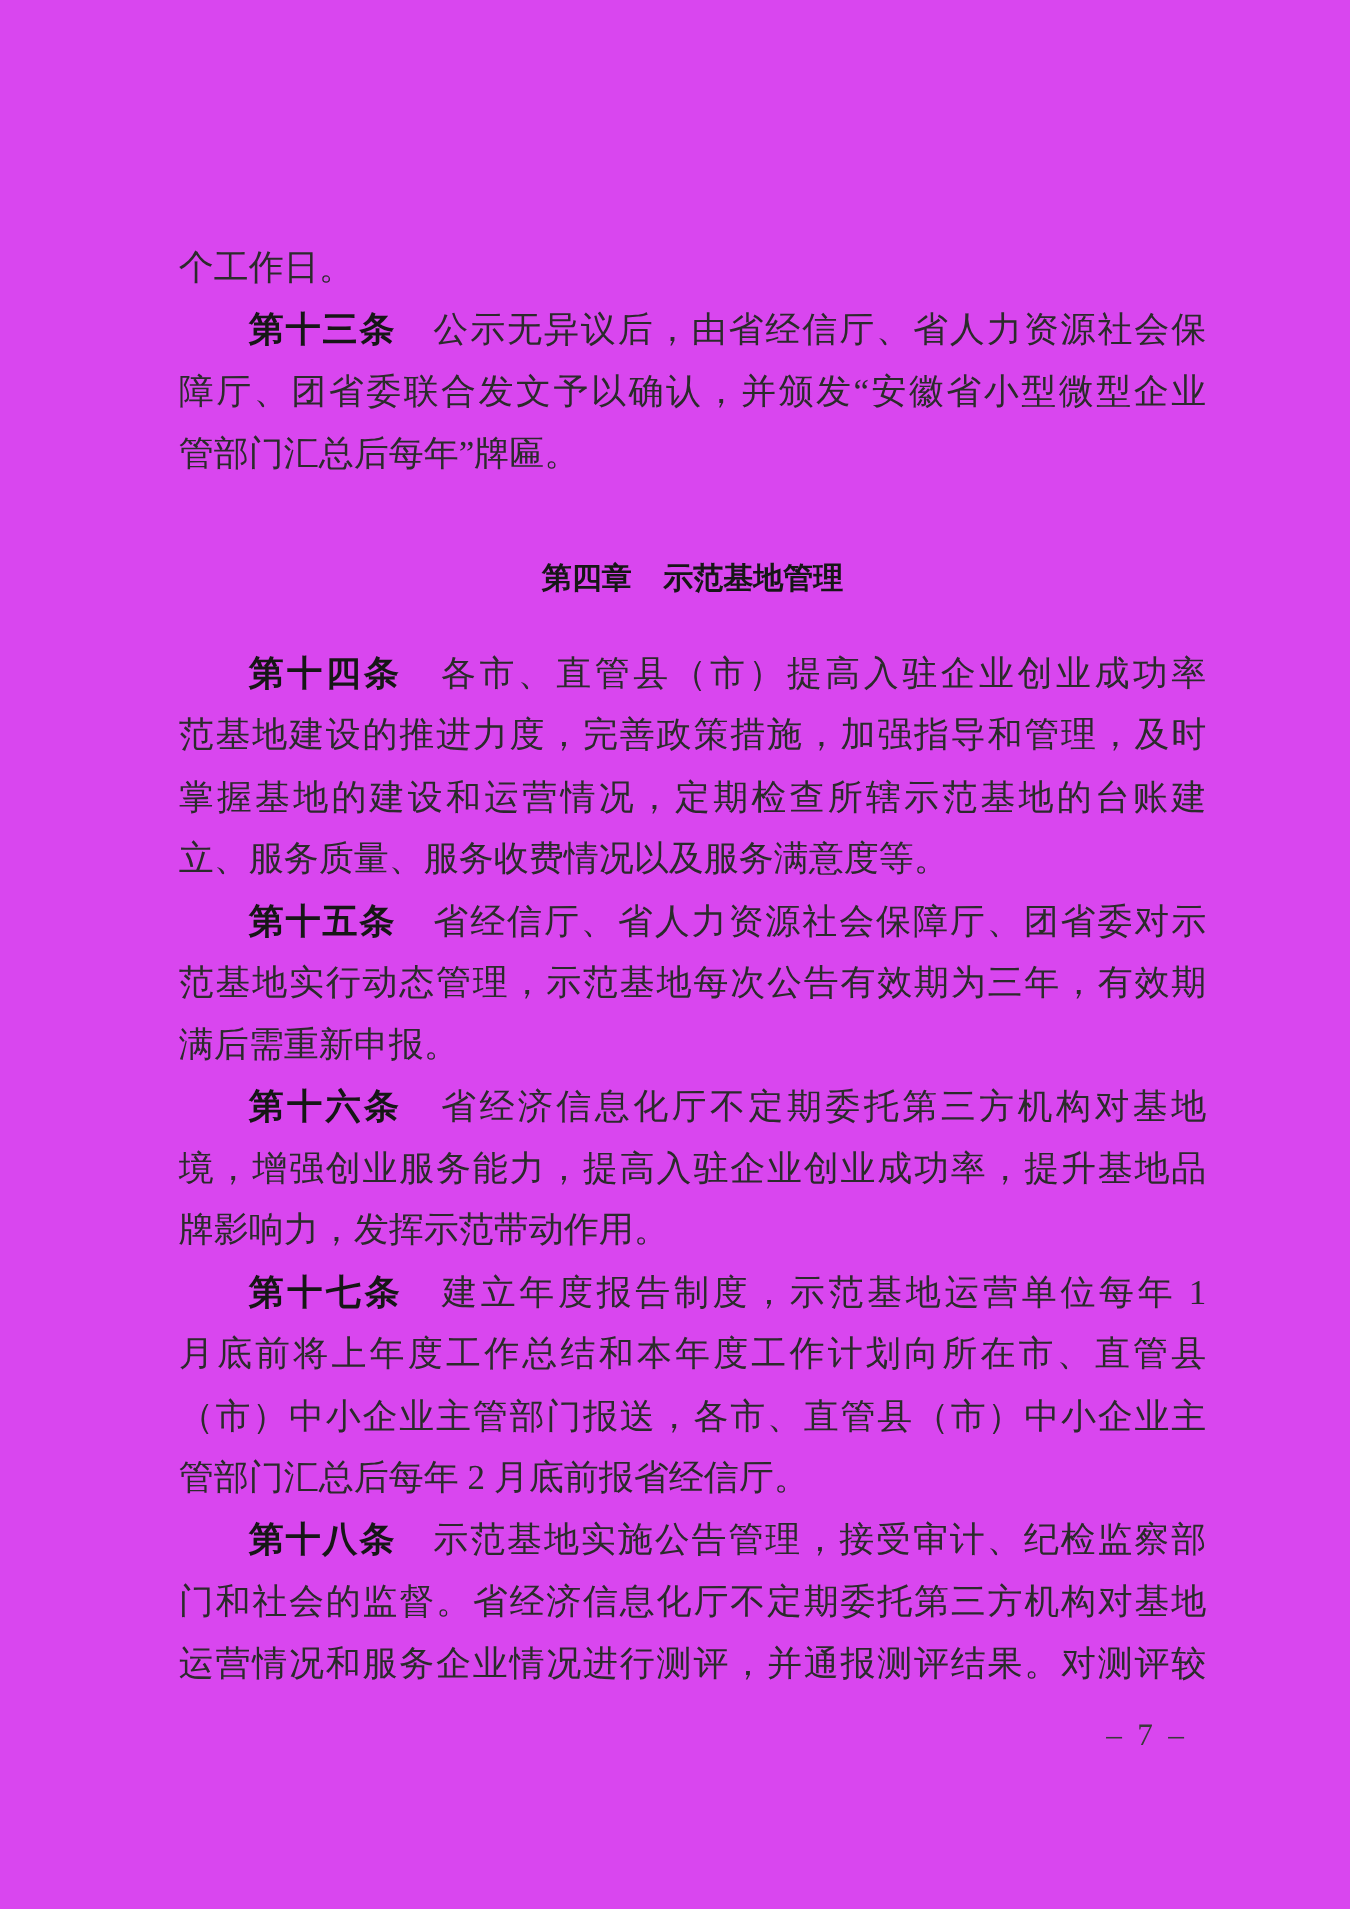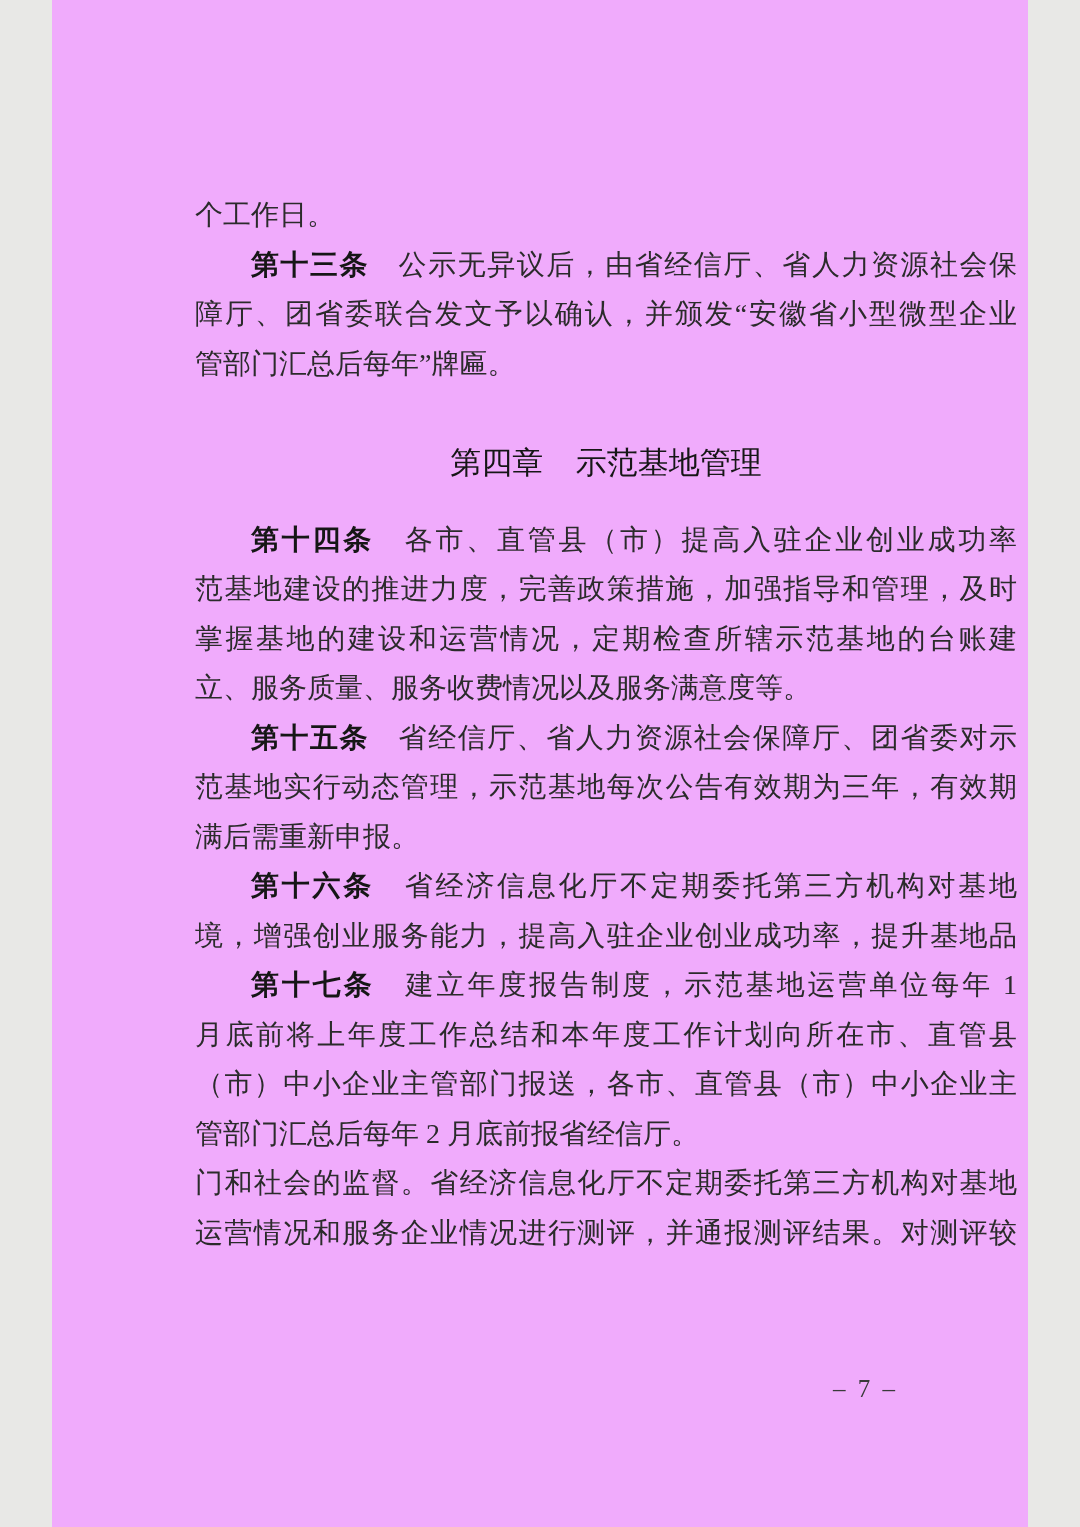--- a/index.html
+++ b/index.html
@@ -2,24 +2,24 @@
 <html><head>
 <meta charset="utf-8">
 <style>
   html, body {
     margin: 0;
     padding: 0;
     background: #e8e8e6;
   }
   .page {
     position: relative;
-    width: 976px;
+    width: 1080px;
     height: 1527px;
     margin: 0 auto;
-    background: #f0abfc;
+    background: #d946ef;
     overflow: hidden;
     color: #2b2b2b;
     font-family: "Liberation Serif", "DejaVu Serif", serif;
   }
   .body-text {
     position: absolute;
     left: 143px;
     top: 190px;
     width: 822px;
   }
@@ -45,22 +45,22 @@
     font-family: Liberation Mono, monospace;
     font-weight: 700;
     color: #161616;
   }
   .chapter-heading {
     margin: 48px 0 24.5px 0;
     height: 54px;
     line-height: 54px;
     text-align: center;
     font-family: "Liberation Sans", "DejaVu Sans", sans-serif;
-    font-weight: 400;
-    font-size: 31px;
+    font-weight: 700;
+    font-size: 24px;
     color: #161616;
   }
   .chapter-heading .chapter-num {
     margin-right: 1.05em;
   }
   .page-number {
     position: absolute;
     top: 1372px;
     right: 130px;
     height: 34px;
@@ -83,21 +83,23 @@
       <div class="chapter-heading"><span class="chapter-num">第四章</span><span>示范基地管理</span></div>
       <div class="line justify indent"><span class="article-num">第十四条</span><span>　各市、直管县（市）提高入驻企业创业成功率</span></div>
       <div class="line justify"><span>范基地建设的推进力度，完善政策措施，加强指导和管理，及时</span></div>
       <div class="line justify"><span>掌握基地的建设和运营情况，定期检查所辖示范基地的台账建</span></div>
       <div class="line left"><span>立、服务质量、服务收费情况以及服务满意度等。</span></div>
       <div class="line justify indent"><span class="article-num">第十五条</span><span>　省经信厅、省人力资源社会保障厅、团省委对示</span></div>
       <div class="line justify"><span>范基地实行动态管理，示范基地每次公告有效期为三年，有效期</span></div>
       <div class="line left"><span>满后需重新申报。</span></div>
       <div class="line justify indent"><span class="article-num">第十六条</span><span>　省经济信息化厅不定期委托第三方机构对基地</span></div>
       <div class="line justify"><span>境，增强创业服务能力，提高入驻企业创业成功率，提升基地品</span></div>
+      <div class="line left"><span>牌影响力，发挥示范带动作用。</span></div>
       <div class="line justify indent"><span class="article-num">第十七条</span><span>　建立年度报告制度，示范基地运营单位每年 1</span></div>
       <div class="line justify"><span>月底前将上年度工作总结和本年度工作计划向所在市、直管县</span></div>
       <div class="line justify"><span>（市）中小企业主管部门报送，各市、直管县（市）中小企业主</span></div>
       <div class="line left"><span>管部门汇总后每年 2 月底前报省经信厅。</span></div>
+      <div class="line justify indent"><span class="article-num">第十八条</span><span>　示范基地实施公告管理，接受审计、纪检监察部</span></div>
       <div class="line justify"><span>门和社会的监督。省经济信息化厅不定期委托第三方机构对基地</span></div>
       <div class="line justify"><span>运营情况和服务企业情况进行测评，并通报测评结果。对测评较</span></div>
     </main>
   <div class="page-number">– 7 –</div>
 </div>
 
 </body></html>

